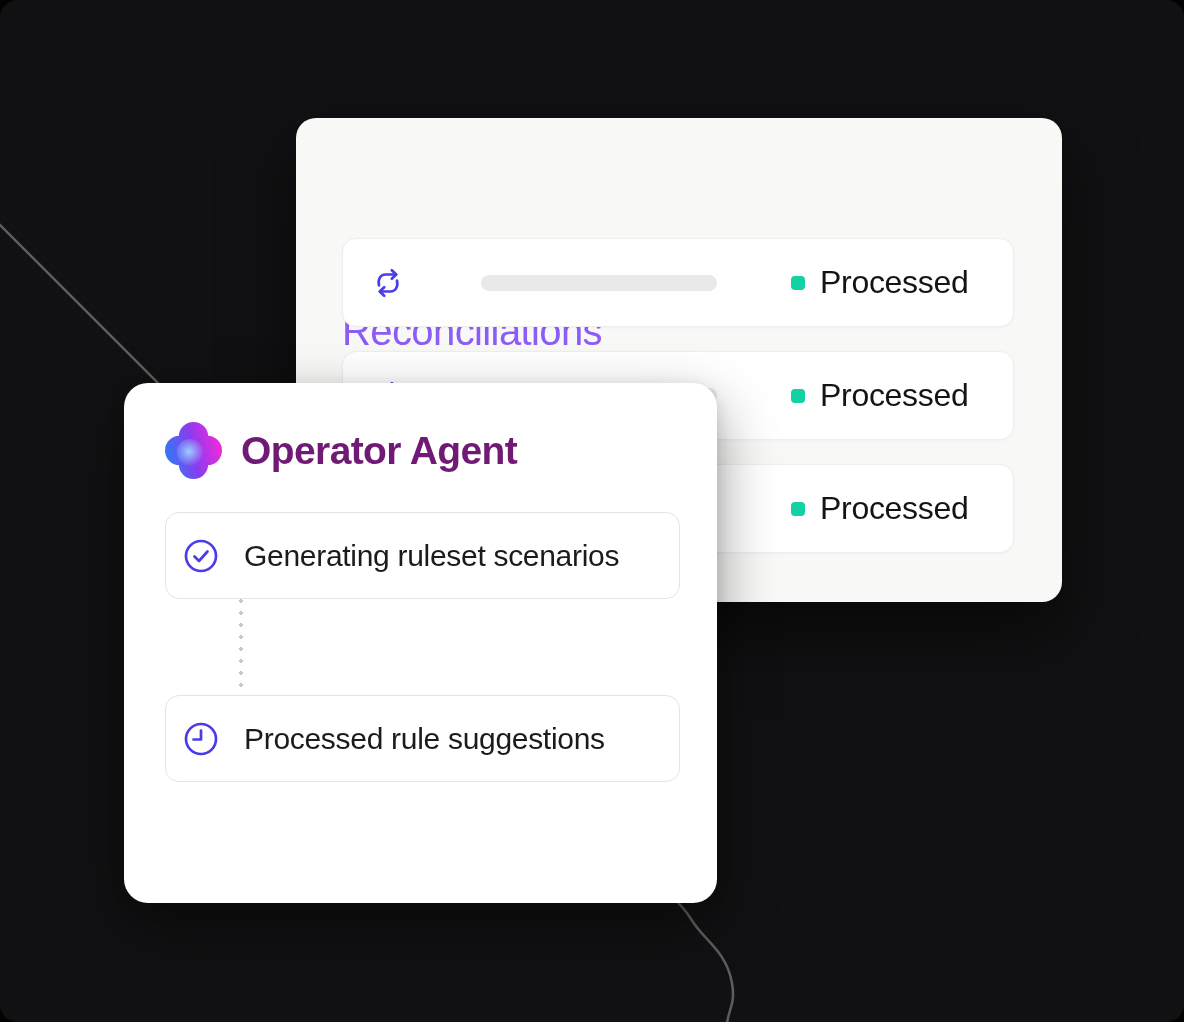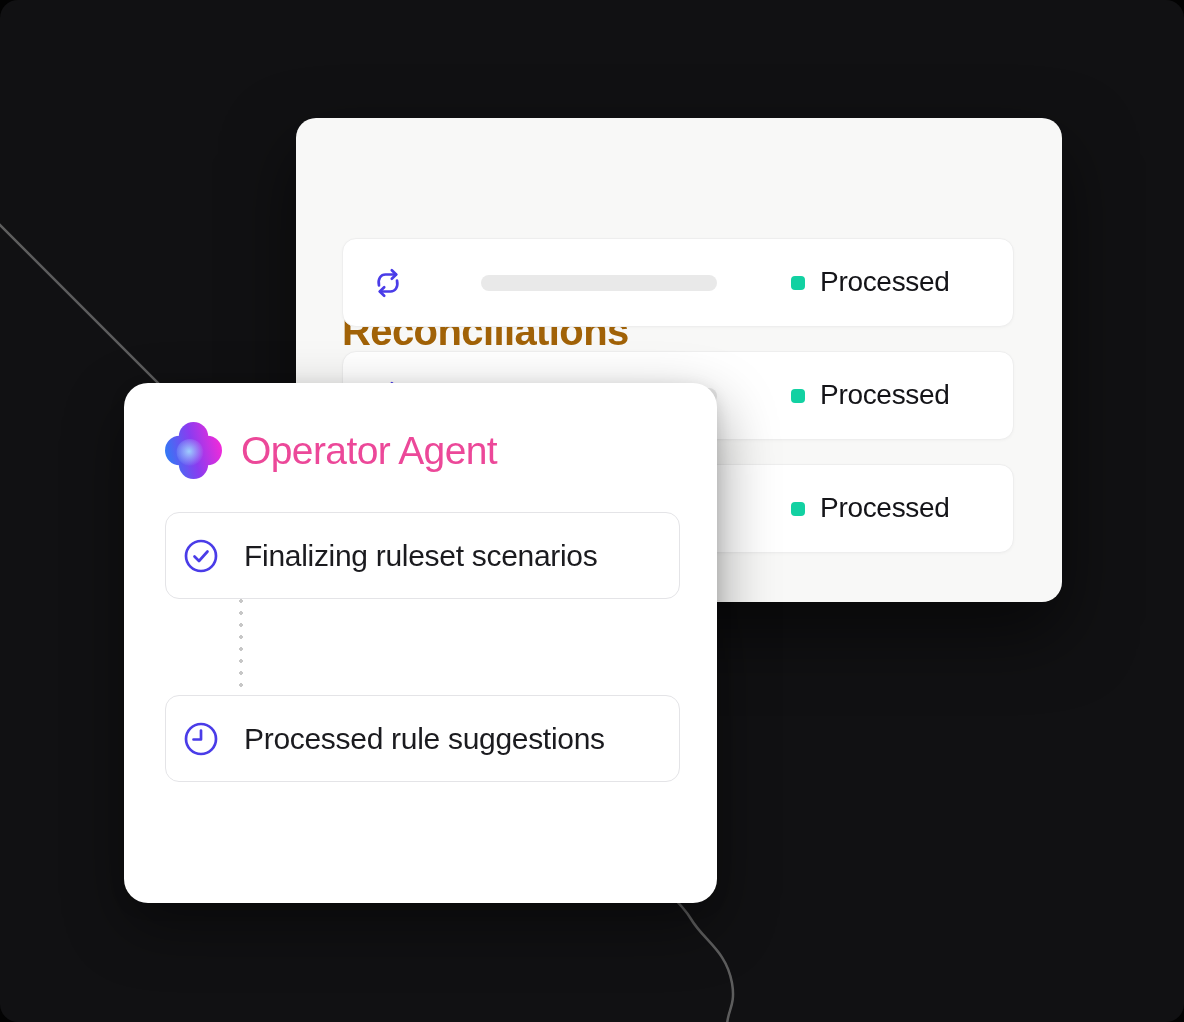--- a/index.html
+++ b/index.html
@@ -3,38 +3,38 @@
 <meta charset="utf-8">
 <style>
   html,body{margin:0;padding:0;background:#030303;}
   body{font-family:"Liberation Sans", sans-serif; -webkit-font-smoothing:antialiased;}
   .stage{position:relative;width:1184px;height:1022px;background:#111113;border-radius:18px;overflow:hidden;}
   .bg-line{position:absolute;inset:0;z-index:0;}
 
   
   .back-card{position:absolute;left:296px;top:118px;width:766px;height:484px;background:#f8f8f7;
     border-radius:20px;box-shadow:0 30px 70px rgba(0,0,0,.55);z-index:1;}
-  .back-title{position:absolute;left:46px;top:160px;font-size:40px;font-weight:700;color:#a16207;
+  .back-title{position:absolute;left:46px;top:160px;font-size:40px;font-weight:400;color:#8b5cf6;
     letter-spacing:-0.6px;line-height:1;}
   .recon-rows{position:absolute;left:46px;top:120px;width:672px;}
   .recon-row{position:relative;width:672px;height:89px;background:#ffffff;border:1px solid #eeeeee;
     border-radius:14px;box-sizing:border-box;margin-bottom:24px;box-shadow:0 1px 3px rgba(0,0,0,.03);}
   .recon-row .swap{position:absolute;left:26px;top:50%;transform:translateY(-50%);}
   .skeleton-bar{position:absolute;left:138px;top:50%;transform:translateY(-50%);width:236px;height:16px;
     border-radius:8px;background:#e9e9e9;}
   .status-badge{position:absolute;left:448px;top:50%;transform:translateY(-50%);width:14px;height:14px;
     border-radius:4px;background:#12d1a2;}
-  .status-label{position:absolute;left:477px;top:50%;transform:translateY(-52%);font-size:28px;
+  .status-label{position:absolute;left:477px;top:50%;transform:translateY(-52%);font-size:32px;
     color:#141418;letter-spacing:-0.3px;white-space:nowrap;text-align:center;}
 
   
   .front-card{position:absolute;left:124px;top:383px;width:593px;height:520px;background:#ffffff;
     border-radius:24px;z-index:2;box-shadow:0 24px 60px rgba(0,0,0,.4), 0 4px 16px rgba(0,0,0,.12);}
   .agent-header{position:absolute;left:41px;top:39px;display:flex;align-items:center;gap:19px;}
-  .agent-title{font-size:39px;font-weight:400;color:#ec4899;letter-spacing:-0.6px;white-space:nowrap;}
+  .agent-title{font-size:39px;font-weight:700;color:#701a75;letter-spacing:-0.6px;white-space:nowrap;}
   .steps{position:absolute;left:41px;top:129px;width:515px;}
   .step-row{display:flex;align-items:center;gap:24px;box-sizing:border-box;width:515px;height:87px;
     padding-left:16px;background:#fff;border:1px solid #e4e4e7;border-radius:14px;}
   .step-label{font-size:30px;color:#1b1b1f;letter-spacing:-0.3px;white-space:nowrap;}
   .connector{width:4px;height:48px;margin-left:74px;
     background-image:radial-gradient(circle at 2px 2px,#c7c7c7 1.7px,transparent 1.9px);
     background-size:4px 12px;background-repeat:repeat-y;}
   .icon{flex:0 0 auto;display:block;}
 </style>
 </head>
@@ -125,21 +125,21 @@
 
     <div class="steps">
 
       <div class="step-row">
         <svg class="icon" width="38" height="38" viewBox="0 0 38 38">
           <g fill="none" stroke="#4a3ce8" stroke-width="2.7" stroke-linecap="round" stroke-linejoin="round">
             <circle cx="19" cy="19" r="15"></circle>
             <path d="M12.5 19.5 L17 24 L25.5 14.5"></path>
           </g>
         </svg>
-        <span class="step-label">Finalizing ruleset scenarios</span>
+        <span class="step-label">Generating ruleset scenarios</span>
       </div>
 
       <div class="connector"></div>
 
 
       <div class="connector"></div>
 
       <div class="step-row">
         <svg class="icon" width="38" height="38" viewBox="0 0 38 38">
           <g fill="none" stroke="#4a3ce8" stroke-width="2.7" stroke-linecap="round" stroke-linejoin="round">

